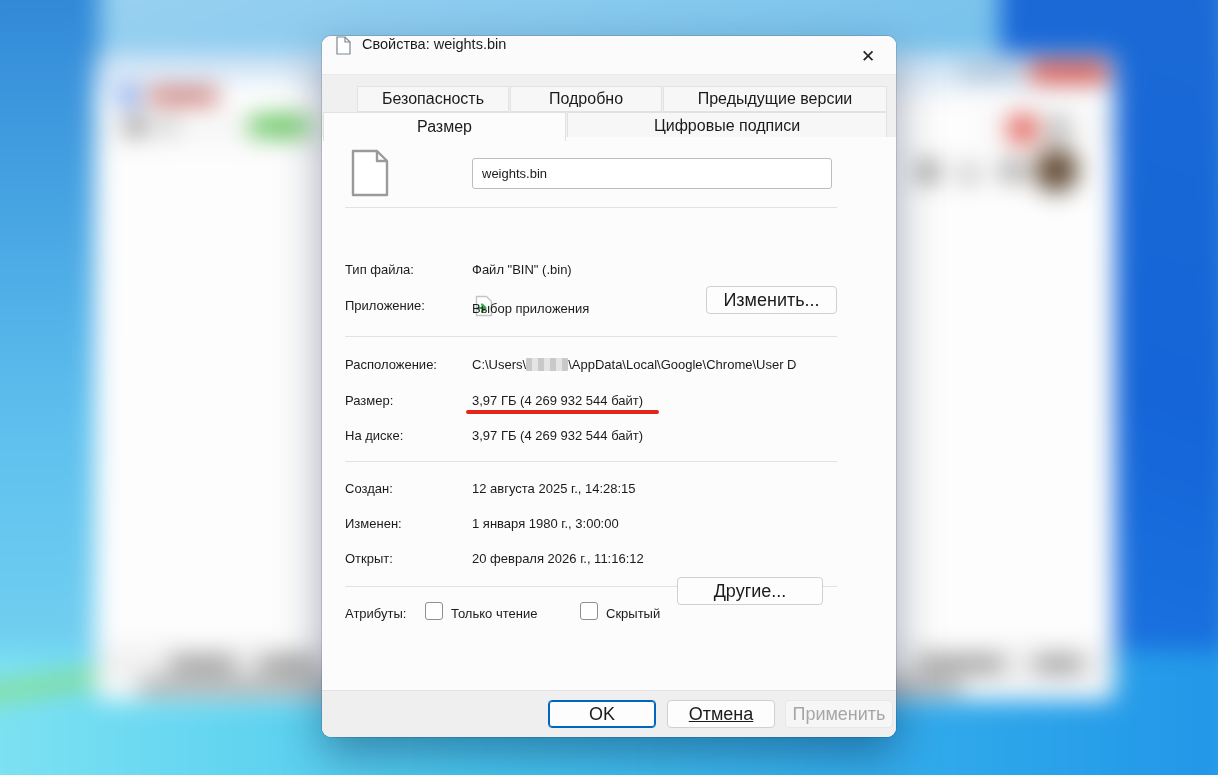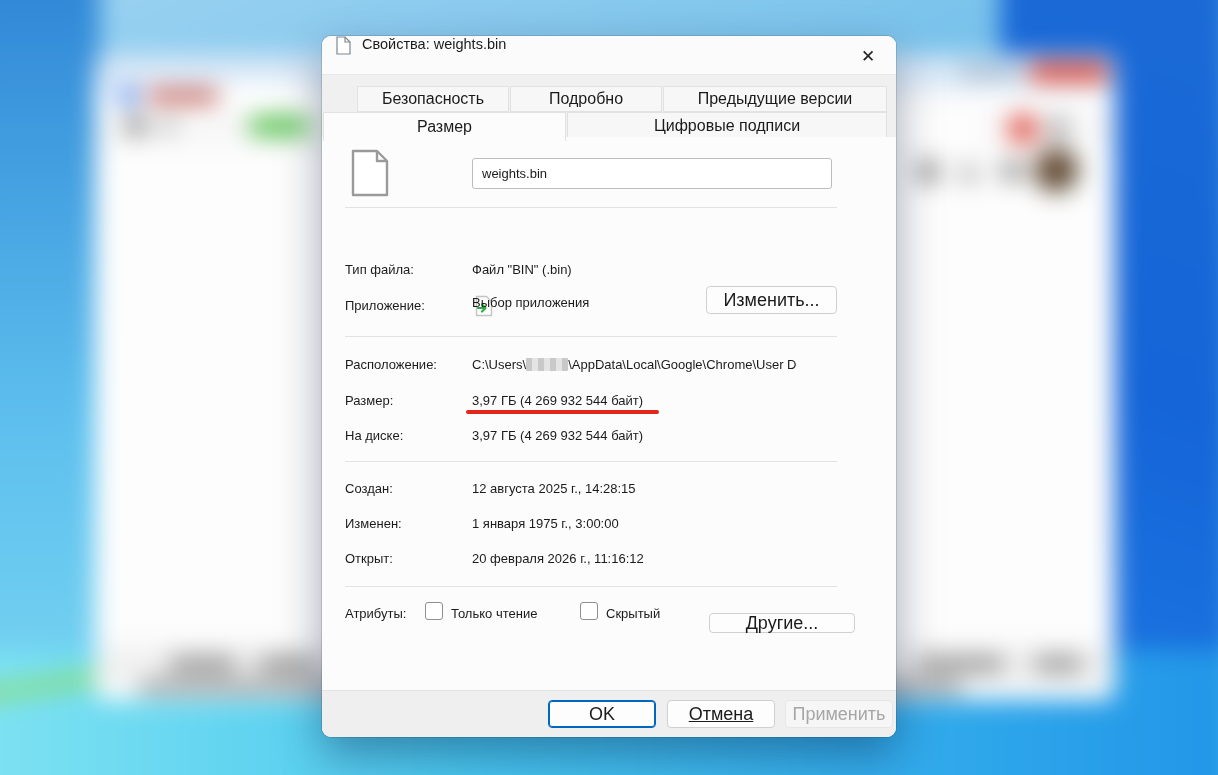--- a/index.html
+++ b/index.html
@@ -167,54 +167,54 @@
 
       <div class="row-label" style="top:125px">Тип файла:</div>
       <div class="row-value" style="top:125px">Файл "BIN" (.bin)</div>
 
       <div class="row-label" style="top:161px">Приложение:
         <svg class="app-icon" viewBox="0 0 18 22">
           <path d="M1.5 1.5 h10 l5 5 v14 h-15 z" fill="#ffffff" stroke="#c4c4c4" stroke-width="1.4" stroke-linejoin="round"></path>
           <path d="M3 13 h7 M7 9.5 l3.5 3.5 L7 16.5" fill="none" stroke="#2faa46" stroke-width="2.2" stroke-linecap="round" stroke-linejoin="round"></path>
         </svg>
       </div>
-      <div class="row-value" style="top:158px">Выбор приложения</div>
+      <div class="row-value" style="top:164px">Выбор приложения</div>
       <div class="win-btn" style="left:384px; top:149px; width:131px; height:28px;">Изменить...</div>
 
       <div class="sep" style="top:199px"></div>
 
       <div class="row-label" style="top:220px">Расположение:</div>
       <div class="row-value" style="top:220px"><span>C:\Users\</span><span class="censored"></span><span>\AppData\Local\Google\Chrome\User D</span></div>
 
       <div class="row-label" style="top:256px">Размер:</div>
       <div class="row-value" style="top:256px">3,97 ГБ (4 269 932 544 байт)</div>
       <div class="red-underline" style="top: 273px; background: rgb(227, 38, 26);"></div>
 
       <div class="row-label" style="top:291px">На диске:</div>
       <div class="row-value" style="top:291px">3,97 ГБ (4 269 932 544 байт)</div>
 
       <div class="sep" style="top:324px"></div>
 
       <div class="row-label" style="top:344px">Создан:</div>
       <div class="row-value" style="top:344px">12 августа 2025 г., 14:28:15</div>
 
       <div class="row-label" style="top:379px">Изменен:</div>
-      <div class="row-value" style="top:379px">1 января 1975 г., 3:00:00</div>
+      <div class="row-value" style="top:379px">1 января 1980 г., 3:00:00</div>
 
       <div class="row-label" style="top:414px">Открыт:</div>
       <div class="row-value" style="top:414px">20 февраля 2026 г., 11:16:12</div>
 
       <div class="sep" style="top:449px"></div>
 
       <div class="row-label" style="top:469px">Атрибуты:</div>
       <span class="cb" style="left:103px; top:465px"></span>
       <span class="cb-label" style="left:129px; top:469px">Только чтение</span>
       <span class="cb" style="left:258px; top:465px"></span>
       <span class="cb-label" style="left:284px; top:469px">Скрытый</span>
-      <div class="win-btn" style="left:355px; top:476px; width:146px; height:20px;margin-left:32px;">Другие...</div>
+      <div class="win-btn" style="left:355px; top:440px; width:146px; height:28px;">Другие...</div>
     </div>
 
     <div class="footer">
       <div class="win-btn default-ok b-ok">OK</div>
       <div class="win-btn b-cancel">Отмена</div>
       <div class="win-btn disabled b-apply">Применить</div>
     </div>
 
   </div>
 </div>

